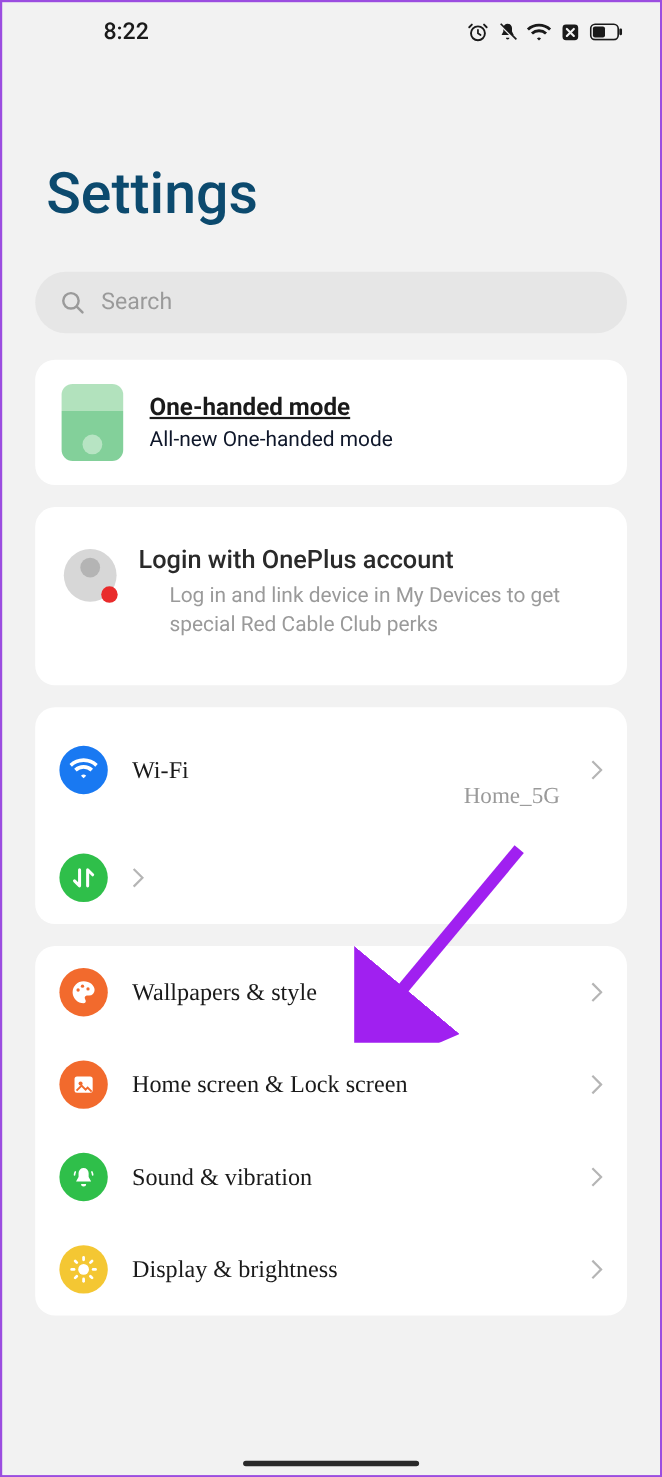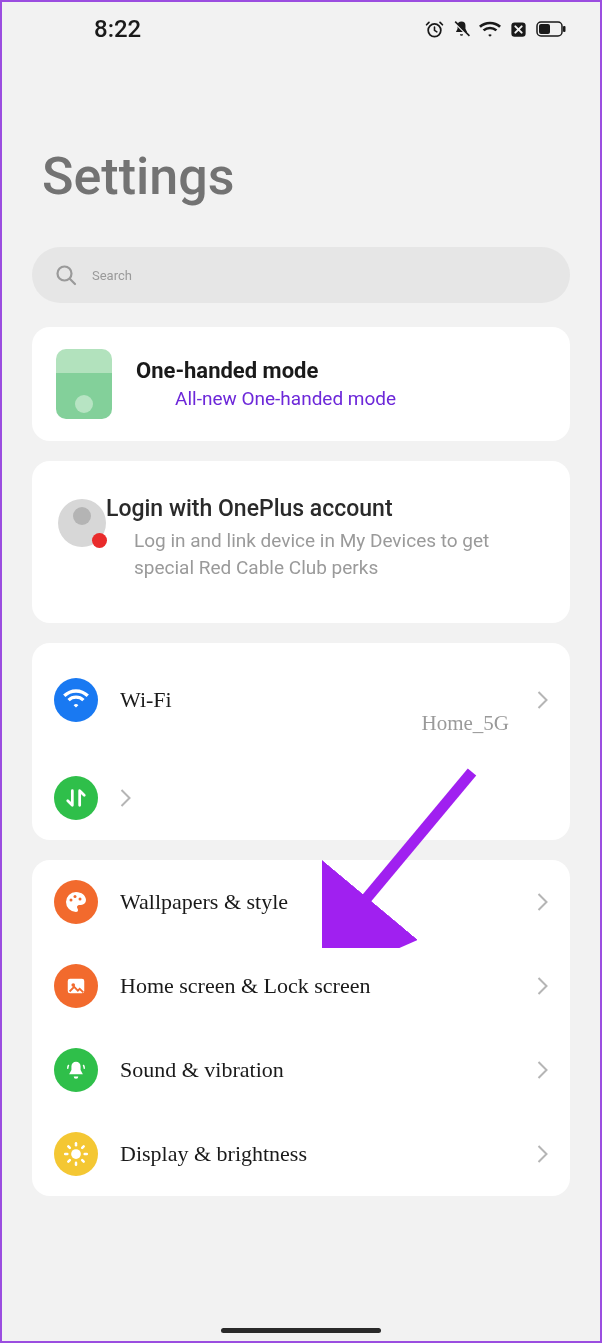--- a/index.html
+++ b/index.html
@@ -13,49 +13,49 @@
     overflow: hidden;
   }
   .status-bar {
     height: 54px;
     display: flex;
     align-items: center;
     justify-content: space-between;
     padding: 0 34px 0 92px;
   }
   .status-time {
-    font-size: 24px;
+    font-size: 21px;
     font-weight: 500;
     color: #1a1a1a;
   }
   .status-icons {
     display: flex;
     gap: 8px;
     align-items: center;
   }
   .status-icons svg { display: block; }
   .page-title {
     font-size: 52px;
     font-weight: 500;
-    color: #737373;
+    color: #0c4a6e;
     padding: 90px 40px 40px 40px;
   }
   .search-bar {
     background: #e6e6e6;
     border-radius: 50px;
     margin: 0 30px 24px 30px;
     height: 56px;
     display: flex;
     align-items: center;
     padding: 0 22px;
     gap: 14px;
   }
   .search-placeholder {
     color: #9a9a9a;
-    font-size: 13px;
+    font-size: 21px;
   }
   .card {
     background: #ffffff;
     border-radius: 18px;
     margin: 0 30px 20px 30px;
     overflow: hidden;
   }
   .onehand-row {
     display: flex;
     align-items: center;
@@ -79,29 +79,30 @@
     width: 18px;
     height: 18px;
     border-radius: 50%;
     background: #b7e4c3;
   }
   .onehand-text .title {
     font-size: 22px;
     font-weight: 700;
     color: #1a1a1a;
     margin-bottom: 4px;
+    text-decoration: underline;
   }
   .onehand-text .sub {
     font-size: 19px;
-    color: #6d28d9;
-    margin-left: 39px;
+    color: #0f172a;
   }
   .account-row {
     display: flex;
     padding: 34px 26px 42px 26px;
+    gap: 20px;
   }
   .avatar {
     width: 48px;
     height: 48px;
     border-radius: 50%;
     background: #d7d7d7;
     position: relative;
     flex-shrink: 0;
     margin-top: 4px;
   }

